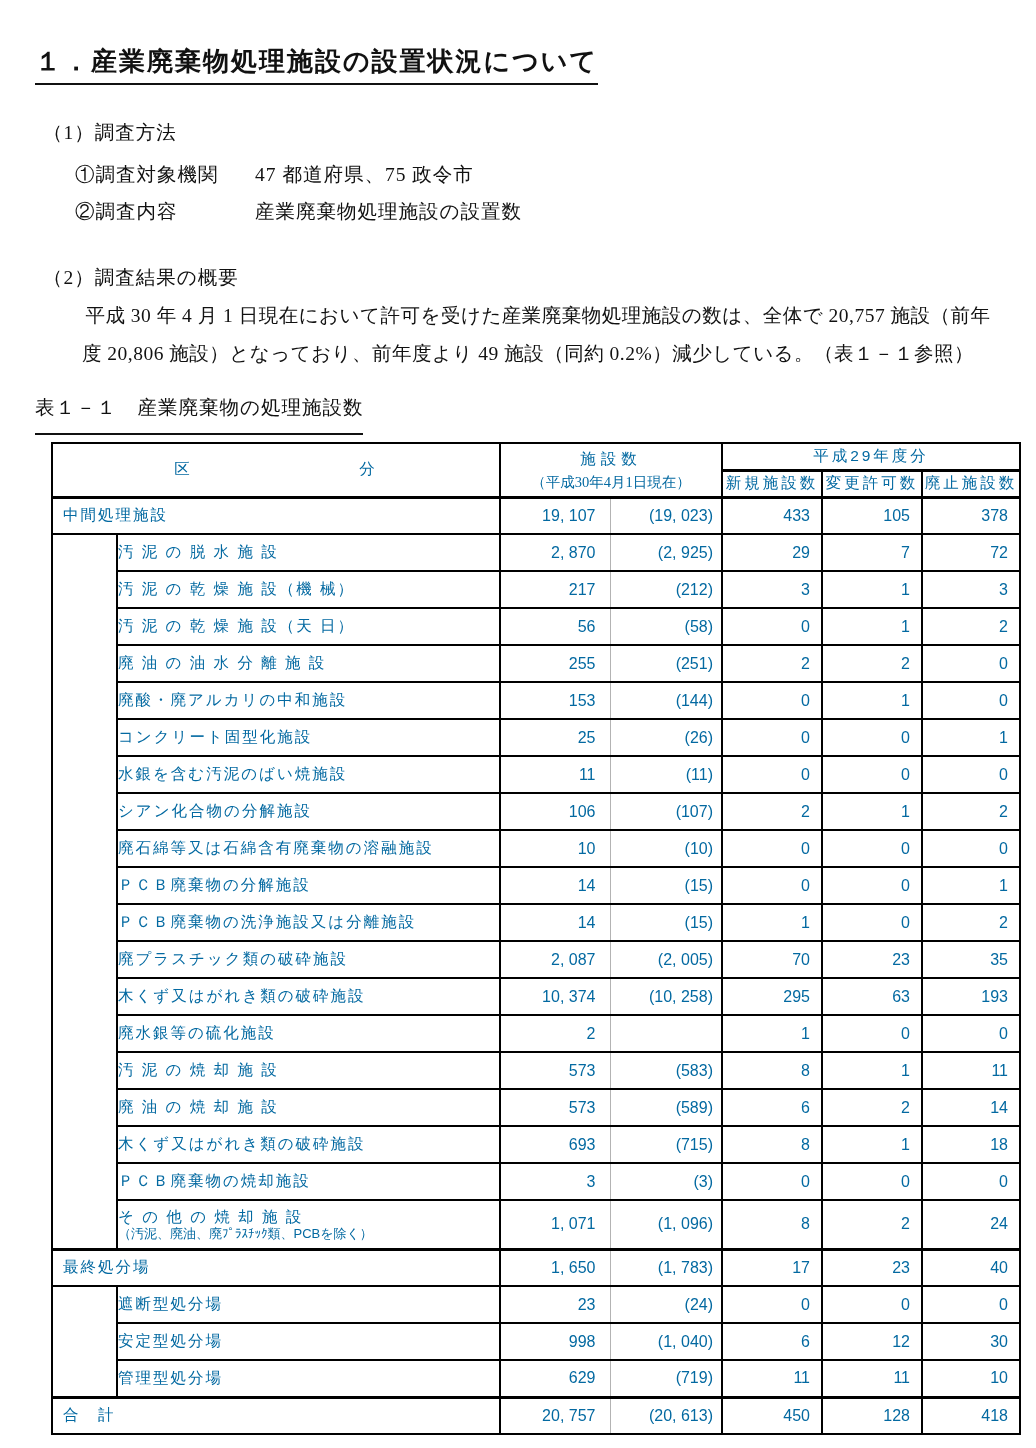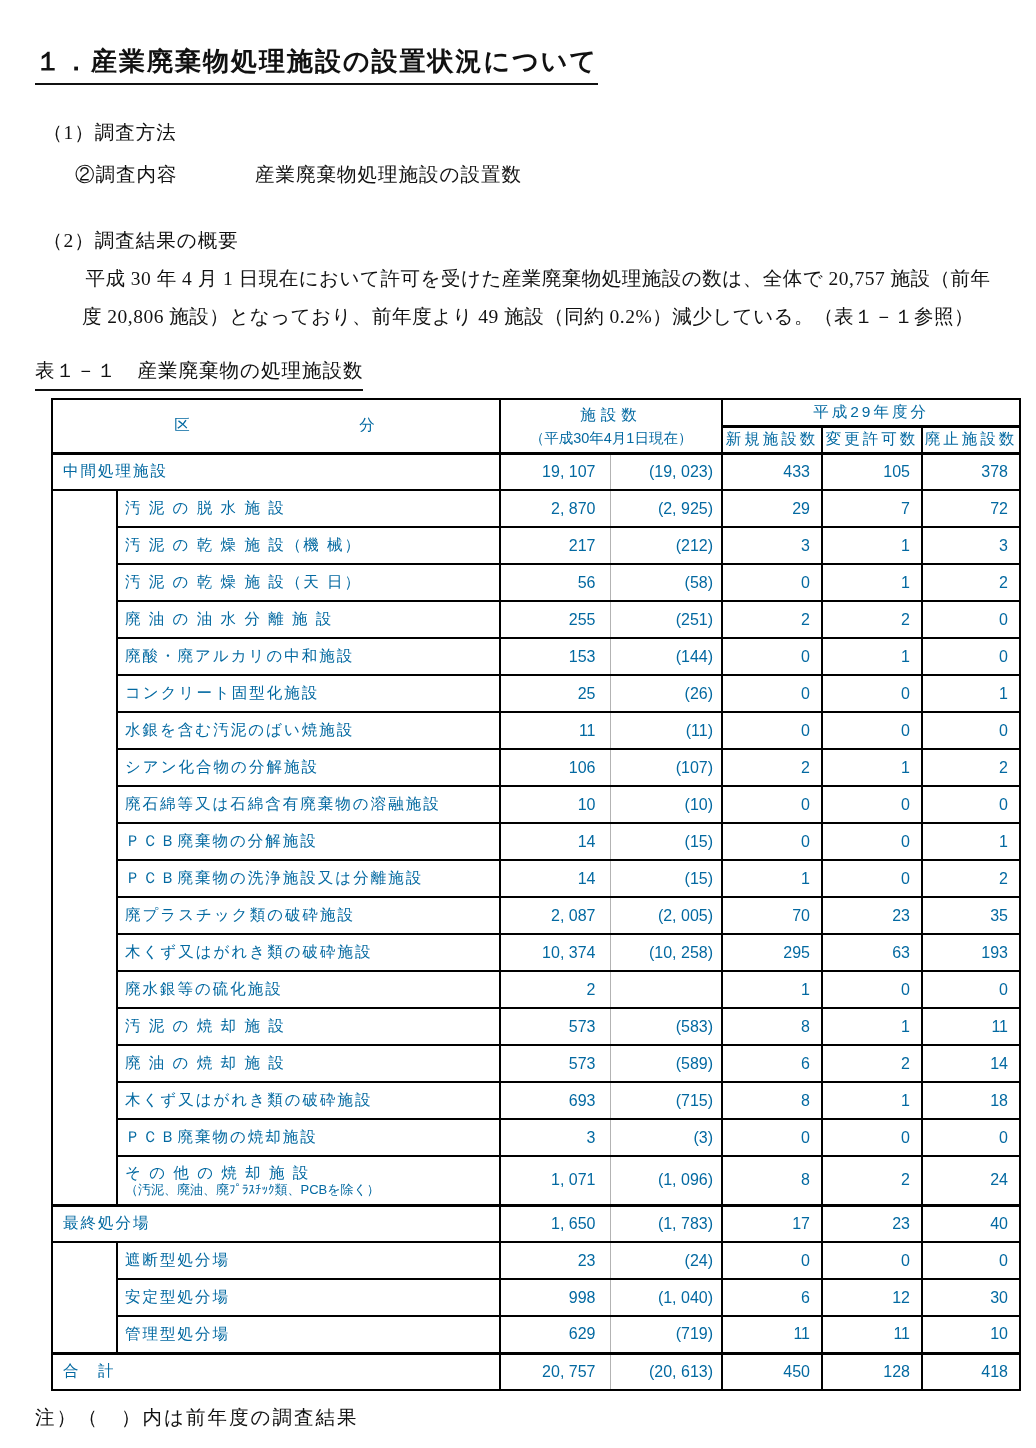--- a/index.html
+++ b/index.html
@@ -15,63 +15,66 @@
   .title{font-size:26px;font-weight:600;letter-spacing:2px;margin:0;}
   .title .u{border-bottom:2px solid #111;padding-bottom:4px;display:inline-block;}
   .sec-heading{font-size:19.5px;margin:34px 0 0 8px;letter-spacing:1px;}
   .sub-items{margin:10px 0 0 40px;font-size:19.5px;}
   .sub-line{height:37px;line-height:37px;}
   .sub-label{display:inline-block;width:180px;letter-spacing:1px;}
   .sub-value{letter-spacing:1px;}
   .para{margin:6px 0 0 18px;font-size:19.5px;line-height:37.5px;letter-spacing:0.5px;text-align:center;}
   .para .indent1{text-indent:20px;}
   .caption{margin:22px 0 0 0;font-size:19.5px;letter-spacing:1px;}
-  .caption .u{border-bottom:2px solid #111;padding-bottom:5px;display:inline-block;}
+  .caption .u{border-bottom:2px solid #111;padding-bottom:12px;display:inline-block;}
   .note{margin:13px 0 0 0;font-size:19.5px;letter-spacing:2px;}
 
   
   table.tbl{
     border-collapse:collapse;table-layout:fixed;
     width:968px;margin-top:7px;
     font-family:"Liberation Sans","DejaVu Sans",sans-serif;
     font-size:15.5px;color:#0369a1;margin-left:16px;
   }
   .tbl th,.tbl td{border:2px solid #000;padding:0;overflow:hidden;}
   .tbl thead tr{height:27px;}
   .tbl thead th{font-weight:normal;text-align:center;vertical-align:middle;letter-spacing:3px;}
   .tbl thead th{border-bottom-width:3px;}
   .tbl thead tr.h29-row th{border-bottom-width:3px;}
   .cat-head{white-space:pre;letter-spacing:0;}
   .count-head .l1{letter-spacing:5px;display:block;line-height:24px;}
-  .count-head .l2{letter-spacing:0;display:block;font-size:14.5px;line-height:22px;}
+  .count-head .l2{letter-spacing:0;display:block;font-size:14.5px;line-height:22px;font-family:Liberation Serif, serif;}
   .tbl tbody tr{height:37px;}
   .tbl tbody tr.tall{height:49px;}
   .tbl tbody tr.thick > td{border-top-width:3px;}
   td.cat{ text-align:left;vertical-align:middle;letter-spacing:2px;padding-left:10px;}
-  td.cat-sub{text-align:left;vertical-align:middle;letter-spacing:2px;padding-left:7px;}
+  td.cat-sub{text-align:left;vertical-align:middle;letter-spacing:2px;}
   td.indent{border-right:2px solid #000;}
   td.num{text-align:right;vertical-align:middle;font-size:16px;}
   td.c-main{border-right:1px solid #b3b3b3;padding-right:14px;}
   td.c-prev{border-left:1px solid #14b8a6;padding-right:8px;}
   td.c-new,td.c-chg,td.c-abo{padding-right:11px;}
   .lbl2{display:block;line-height:17px;}
   .lbl2.small{font-size:13px;letter-spacing:0;}
   td.cat-sub .lbl2:first-child{margin-top:2px;}
 </style>
 </head>
 <body>
 
 <div class="page">
 
   <h1 class="title"><span class="u">１．産業廃棄物処理施設の設置状況について</span></h1>
 
   <div class="sec-heading">（1）調査方法</div>
 
   <div class="sub-items">
     <div class="sub-line">
+      <span class="sub-label">①調査対象機関</span><span class="sub-value">47 都道府県、75 政令市</span>
+    </div>
+    <div class="sub-line">
       <span class="sub-label">②調査内容</span><span class="sub-value">産業廃棄物処理施設の設置数</span>
     </div>
   </div>
 
   <div class="sec-heading">（2）調査結果の概要</div>
 
   <div class="para">
     <div class="indent1">平成 30 年 4 月 1 日現在において許可を受けた産業廃棄物処理施設の数は、全体で 20,757 施設（前年</div>
     <div>度 20,806 施設）となっており、前年度より 49 施設（同約 0.2%）減少している。（表１－１参照）</div>
   </div>

